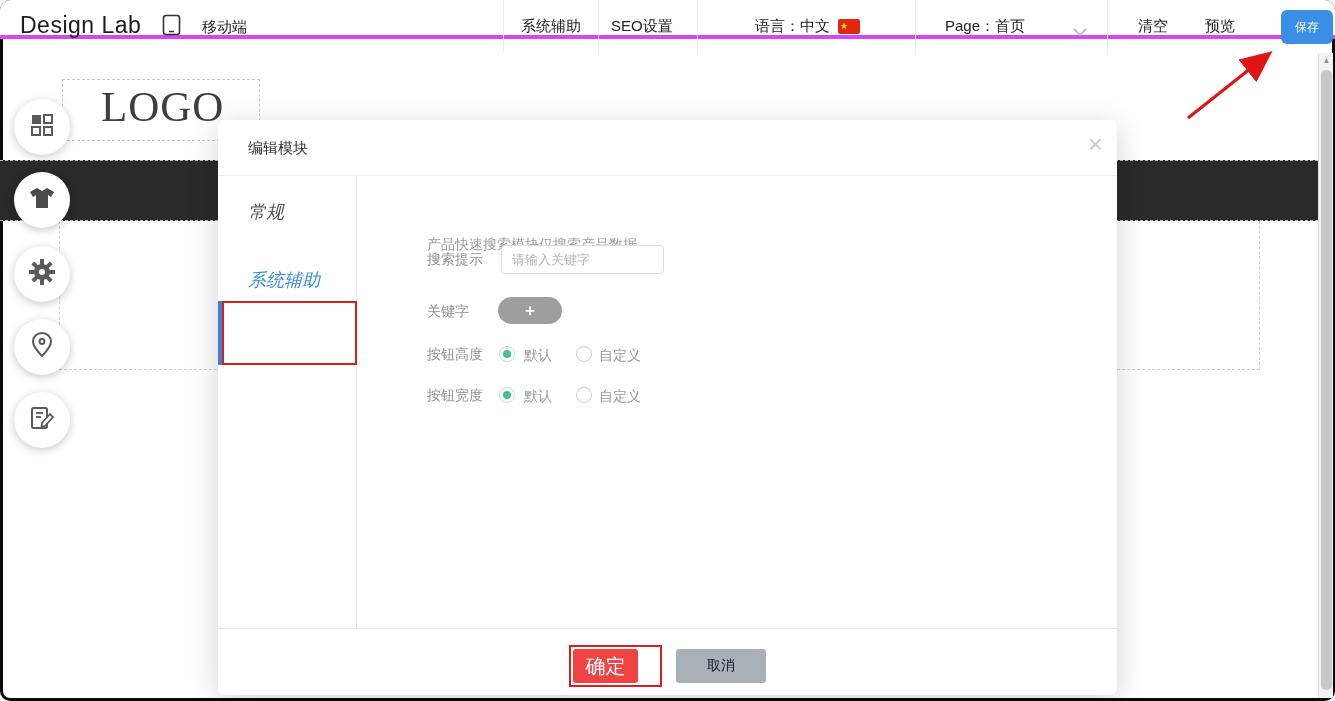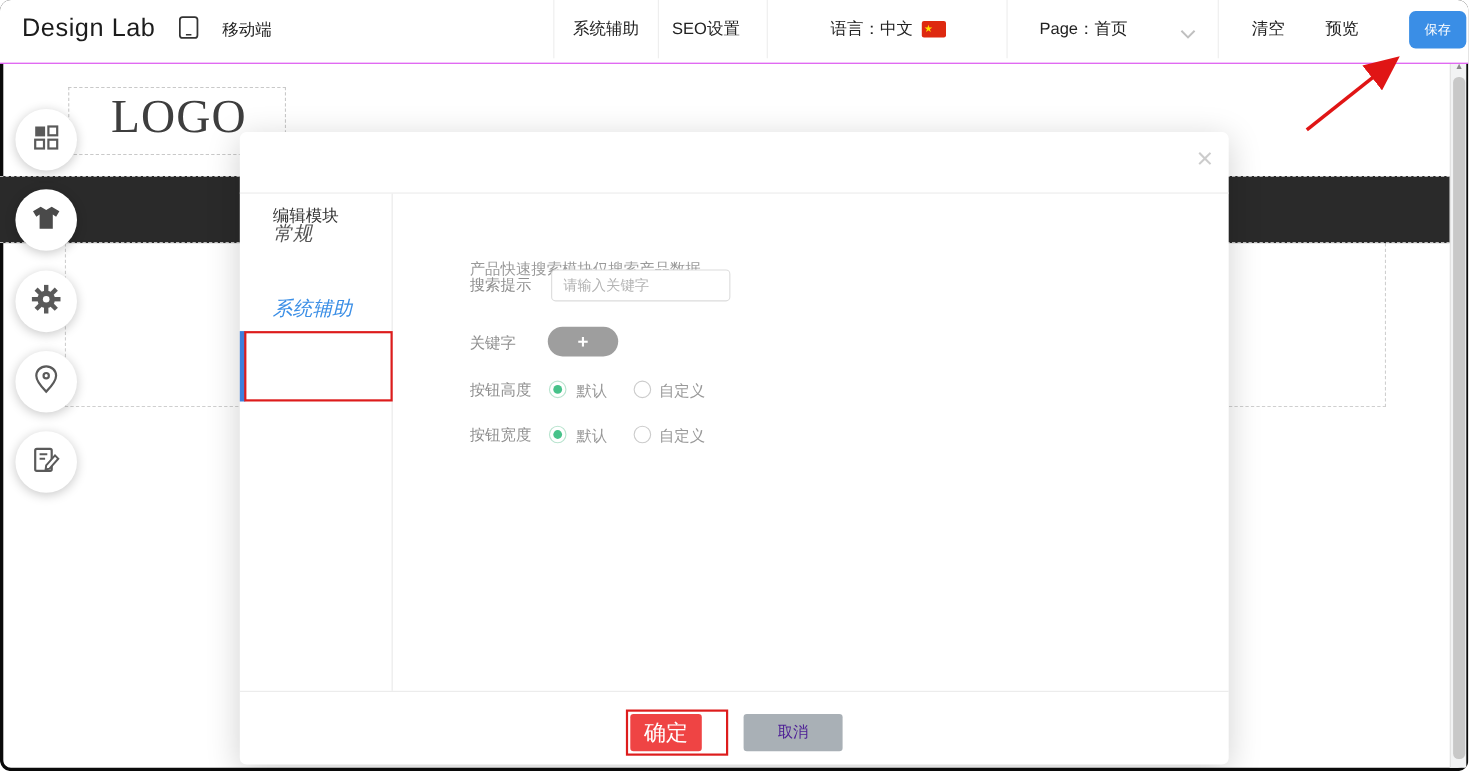--- a/index.html
+++ b/index.html
@@ -2,22 +2,22 @@
 <html><head>
 <meta charset="utf-8">
 <style>
   * { margin:0; padding:0; box-sizing:border-box; }
   html,body { width:1335px; height:701px; background:#fff; }
   body { font-family:"Liberation Sans","DejaVu Sans",sans-serif; color:#262626; }
   .page { position:relative; width:1335px; height:701px; background:#fff; overflow:hidden;
           border-radius:10px; box-shadow: inset 0 0 0 3px #0a0a0a; }
 
   
-  .topbar { position:absolute; left:0; top:0; width:1335px; height:58px; background:#fff;
-            border-bottom:1px solid #d946ef; z-index:30; }
+  .topbar { position:absolute; left:0; top:0; width:1335px; height:39px; background:#fff;
+            border-bottom:4px solid #d946ef; z-index:30; }
   .brand { position:absolute; left:20px; top:12px; font-size:23px; font-weight:500; color:#1c1c1c; letter-spacing:.5px; }
   .mobile-switch { position:absolute; left:162px; top:15px; height:24px; display:flex; align-items:center; gap:21px; cursor:pointer; }
   .mobile-switch .lbl { font-size:15px; color:#222; }
   .tb-divider { position:absolute; top:0; width:1px; height:53px; background:#ededed; }
   .tb-item { position:absolute; top:17px; font-size:15px; color:#222; cursor:pointer; white-space:nowrap; }
   .flag { position:absolute; left:838px; top:19px; width:22px; height:15px; background:#de2910; border-radius:2px;
           color:#ffde00; font-size:9px; line-height:15px; text-indent:2px; overflow:hidden; }
   .chevron { position:absolute; left:1072px; top:23px; width:16px; height:10px; }
   .save-btn { position:absolute; left:1271px; top:10px; width:52px; height:34px; background:#3a8ee6; color:#fff;
               font-size:12px; border:none; border-radius:6px; cursor:pointer;margin-left:10px; }
@@ -38,21 +38,21 @@
   .scrollbar { position:absolute; left:1318px; top:53px; width:15px; height:645px; background:#f2f3f4;
                border-left:1px solid #e2e2e2; z-index:6; }
   .sb-up { position:absolute; left:0; top:0; width:15px; height:16px; font-size:8px; color:#8a8a8a;
            text-align:center; line-height:16px; cursor:pointer; }
   .sb-thumb { position:absolute; left:2px; top:17px; width:11px; height:620px; background:#c8c8c8; border-radius:5px; cursor:pointer; }
 
   
   .modal { position:absolute; left:218px; top:120px; width:899px; height:575px; background:#fff;
            border-radius:6px; box-shadow:0 6px 30px rgba(0,0,0,.18); z-index:10; }
   .m-header { position:absolute; left:0; top:0; width:100%; height:56px; border-bottom:1px solid #ececec; }
-  .m-title { position:absolute; left:30px; top:19px; font-size:15px; color:#333;margin-top:48px; }
+  .m-title { position:absolute; left:30px; top:19px; font-size:15px; color:#333; }
   .m-close { position:absolute; right:14px; top:11px; font-size:26px; color:#ccc; cursor:pointer; line-height:1;
              font-weight:300; }
   .m-left { position:absolute; left:0; top:56px; width:139px; height:452px; border-right:1px solid #e8e8e8; }
   .m-tab { position:absolute; left:30px; font-size:18px; color:#555; cursor:pointer;font-style:italic; }
   .m-tab.active { color:#3a8ee6; }
   .tab-indicator { position:absolute; left:0; top:125px; width:5px; height:64px; background:#3e7fdb; }
   .anno-tab { position:absolute; left:4px; top:125px; width:135px; height:64px; border:2px solid #dd1c1c; z-index:12; pointer-events:none; }
 
   .m-note { position:absolute; left:209px; top:96px; font-size:14px; color:#9a9a9a;margin-top:20px; }
   .f-label { position:absolute; font-size:14px; color:#8f8f8f;text-align:center; }
@@ -63,21 +63,21 @@
               border-radius:14px; color:#fff; font-size:17px; font-weight:bold; line-height:25px; cursor:pointer; }
   .radio { position:absolute; width:16px; height:16px; border:1px solid #ccc; border-radius:50%; background:#fff; cursor:pointer; }
   .radio.selected { border-color:#b9e4cf; }
   .radio.selected::after { content:""; position:absolute; left:3px; top:3px; width:8px; height:8px;
                            border-radius:50%; background:#47c28a; }
   .r-label { position:absolute; font-size:14px; color:#999; cursor:pointer; }
 
   .m-footer { position:absolute; left:0; top:508px; width:100%; height:67px; border-top:1px solid #eaeaea; }
   .btn-confirm { position:absolute; left:355px; top:20px; width:65px; height:34px; background:#ef4444; color:#fff;
                  font-size:20px; border:none; border-radius:3px; cursor:pointer; }
-  .btn-cancel { position:absolute; left:458px; top:20px; width:90px; height:34px; background:#a9b0b6; color:#4c1d95;
+  .btn-cancel { position:absolute; left:458px; top:20px; width:90px; height:34px; background:#a9b0b6; color:#0f172a;
                 font-size:14px; border:none; border-radius:3px; cursor:pointer; }
   .anno-confirm { position:absolute; left:351px; top:16px; width:93px; height:42px; border:2px solid #dd1c1c;
                   z-index:12; pointer-events:none; }
 
   .anno-arrow { position:absolute; left:1175px; top:48px; width:110px; height:80px; z-index:35; pointer-events:none; }
 </style>
 </head>
 <body>
 
 <div class="page">

